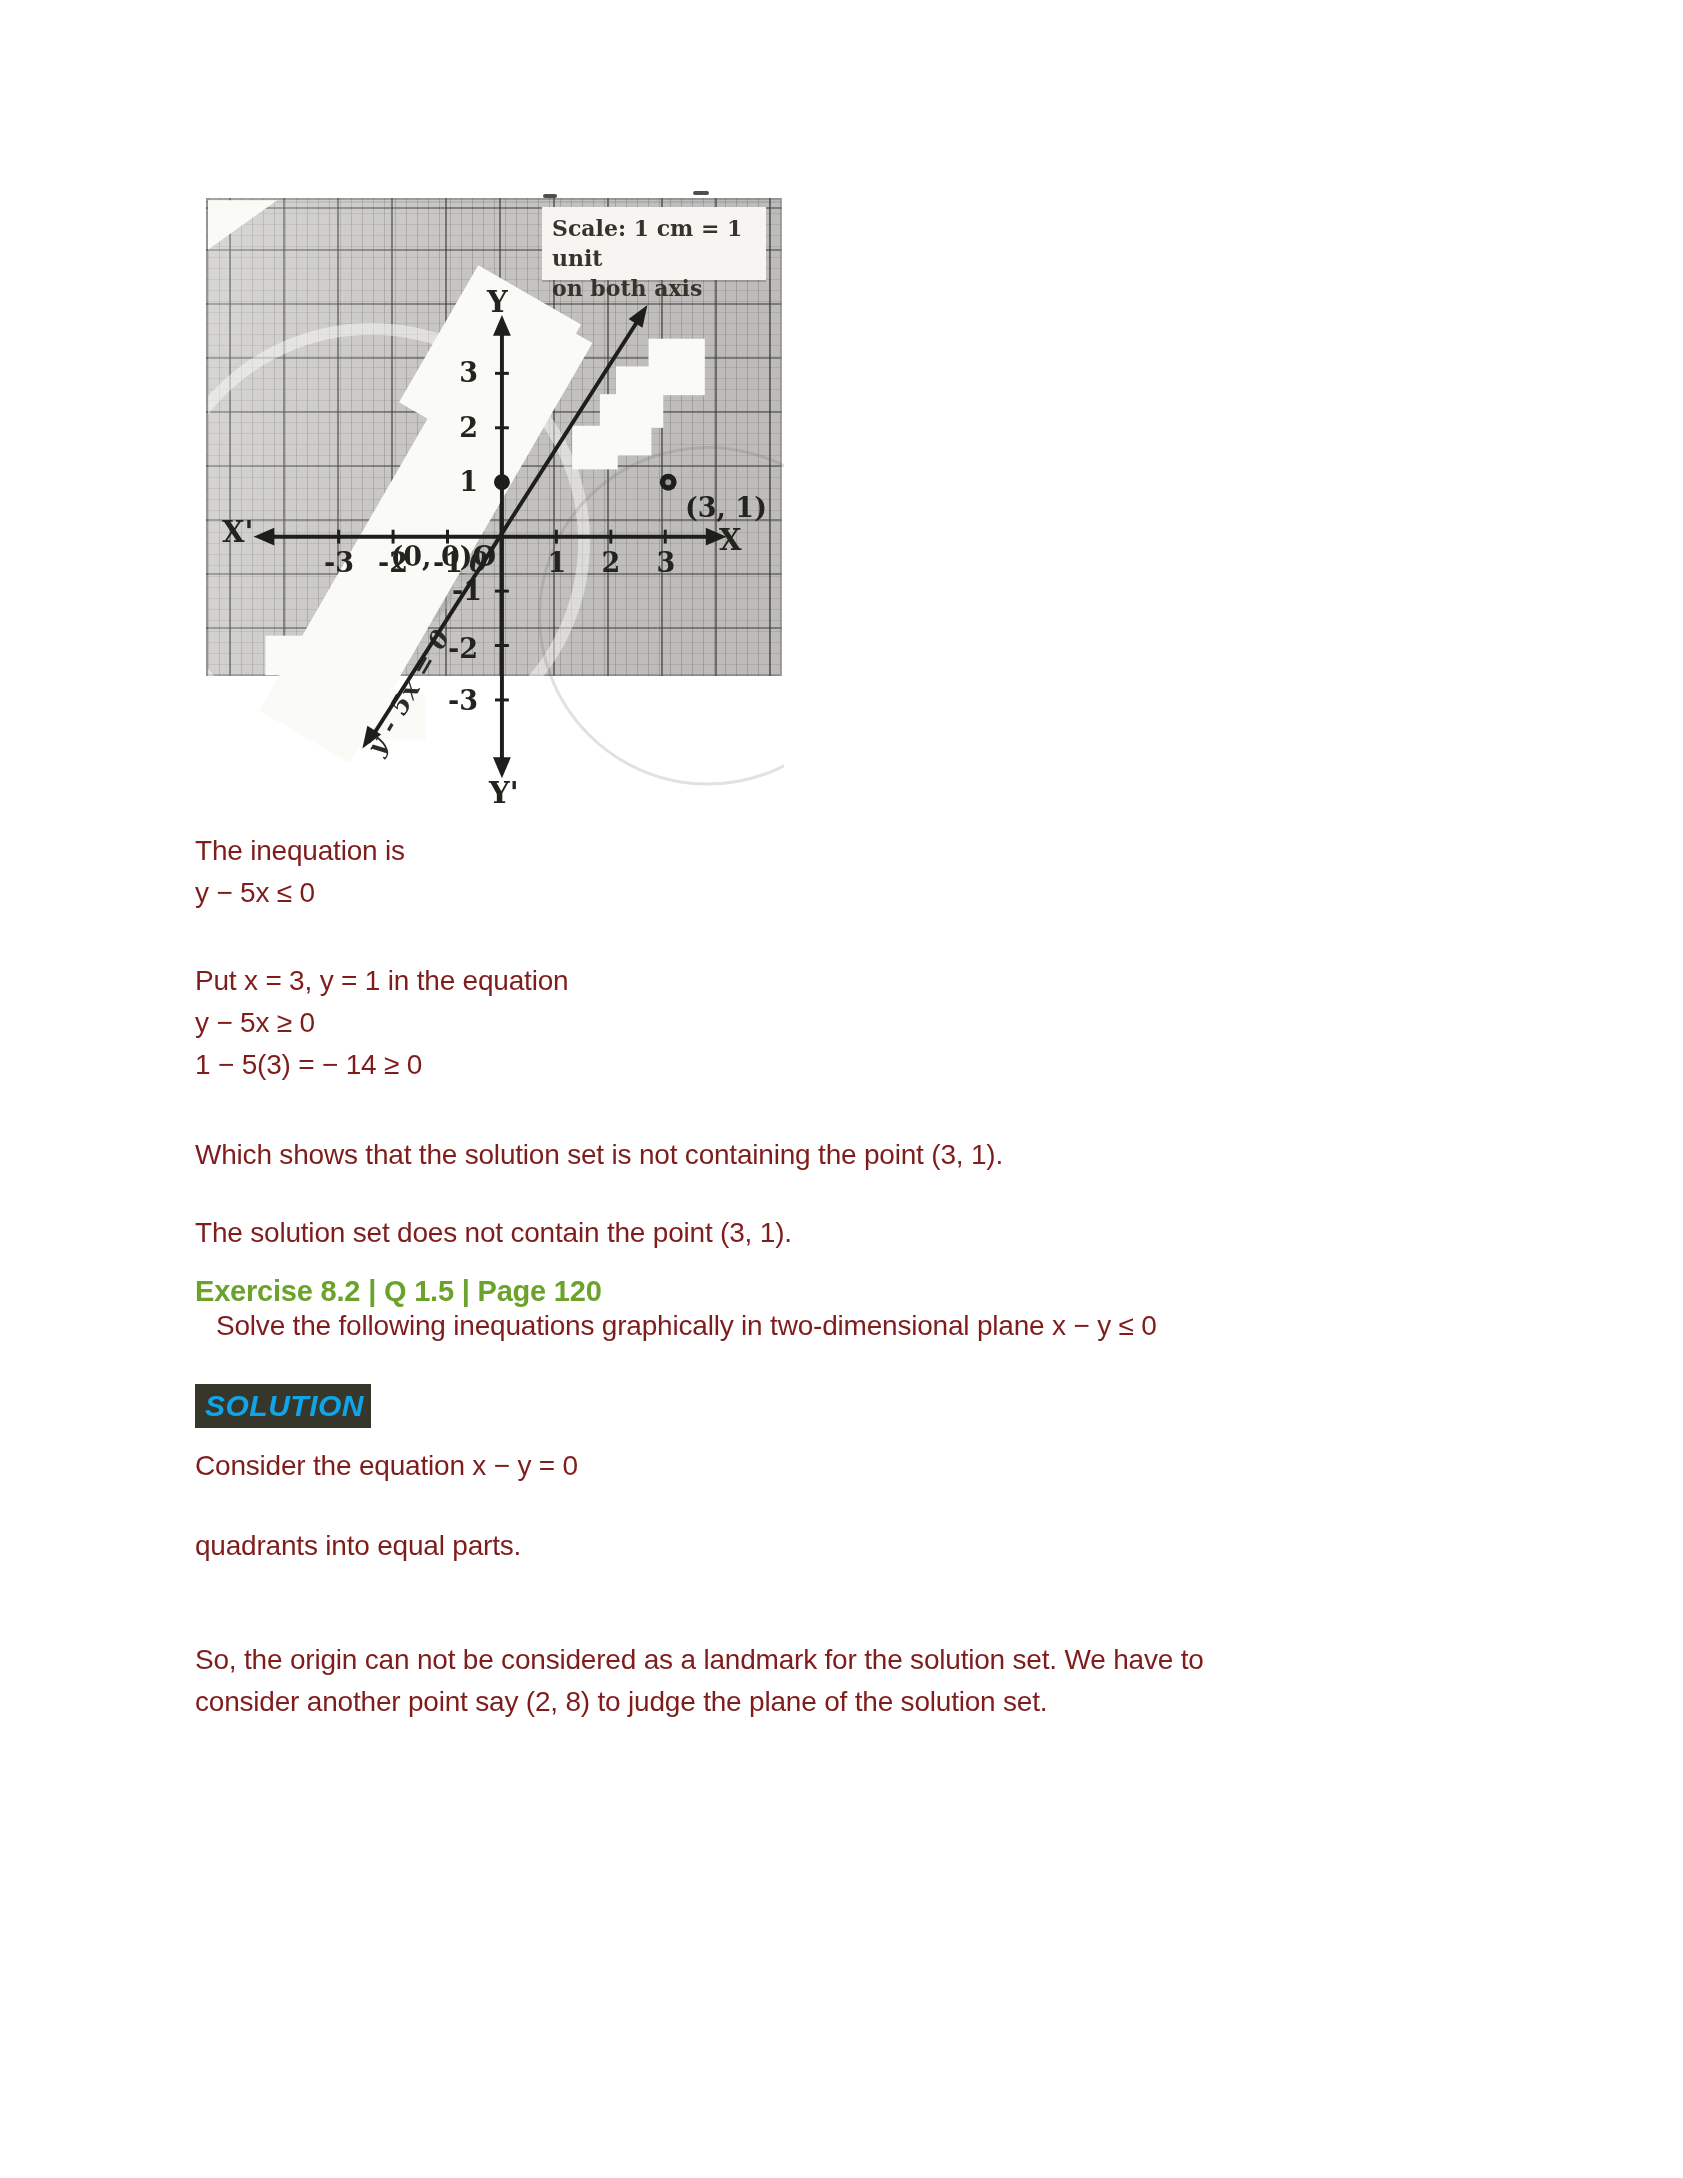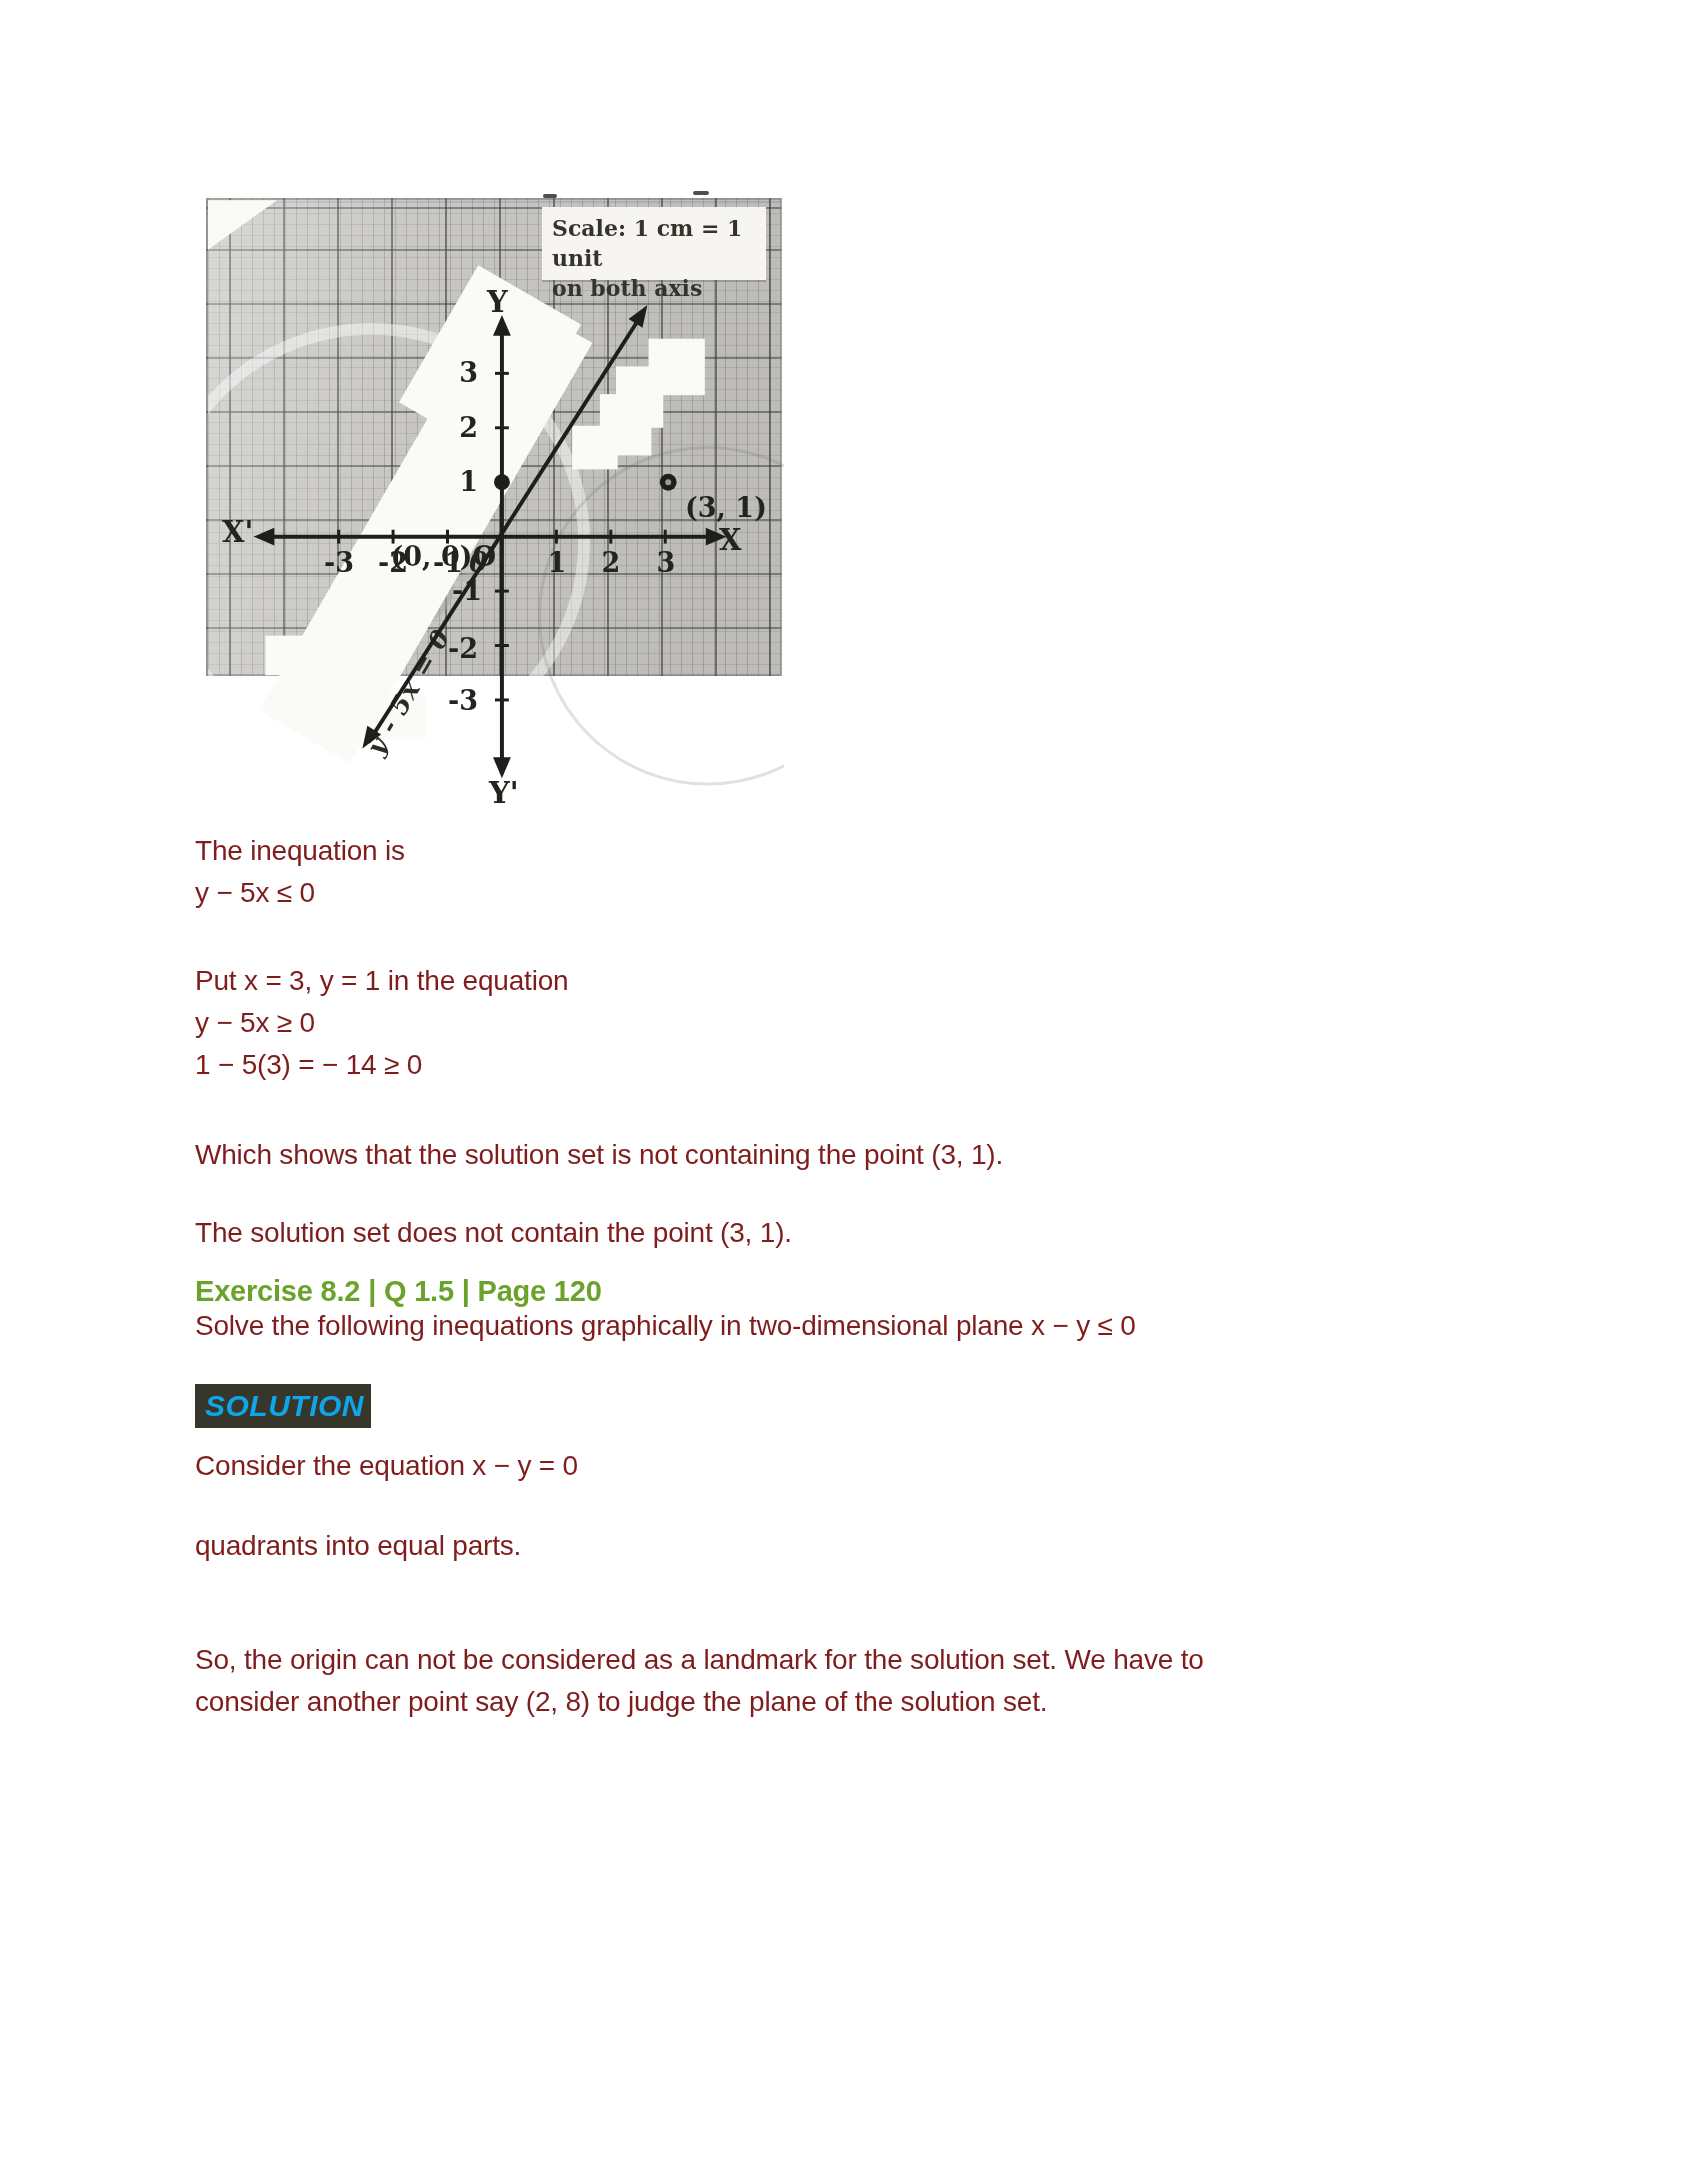--- a/index.html
+++ b/index.html
@@ -156,21 +156,21 @@
   <div class="tb" style="top:1134px;">
     <div>Which shows that the solution set is not containing the point (3, 1).</div>
   </div>
 
   <div class="tb" style="top:1212px;">
     <div>The solution set does not contain the point (3, 1).</div>
   </div>
 
   <div class="tb heading" style="top:1270px;">Exercise 8.2 | Q 1.5 | Page 120</div>
 
-  <div class="tb" style="top:1305px;">
+  <div class="tb" style="top:1305px;margin-left:21px;">
     <div>Solve the following inequations graphically in two-dimensional plane x − y ≤ 0</div>
   </div>
 
   <div class="badge">SOLUTION</div>
 
   <div class="tb" style="top:1445px;">
     <div>Consider the equation x − y = 0</div>
   </div>
 
   <div class="tb" style="top:1525px;">

